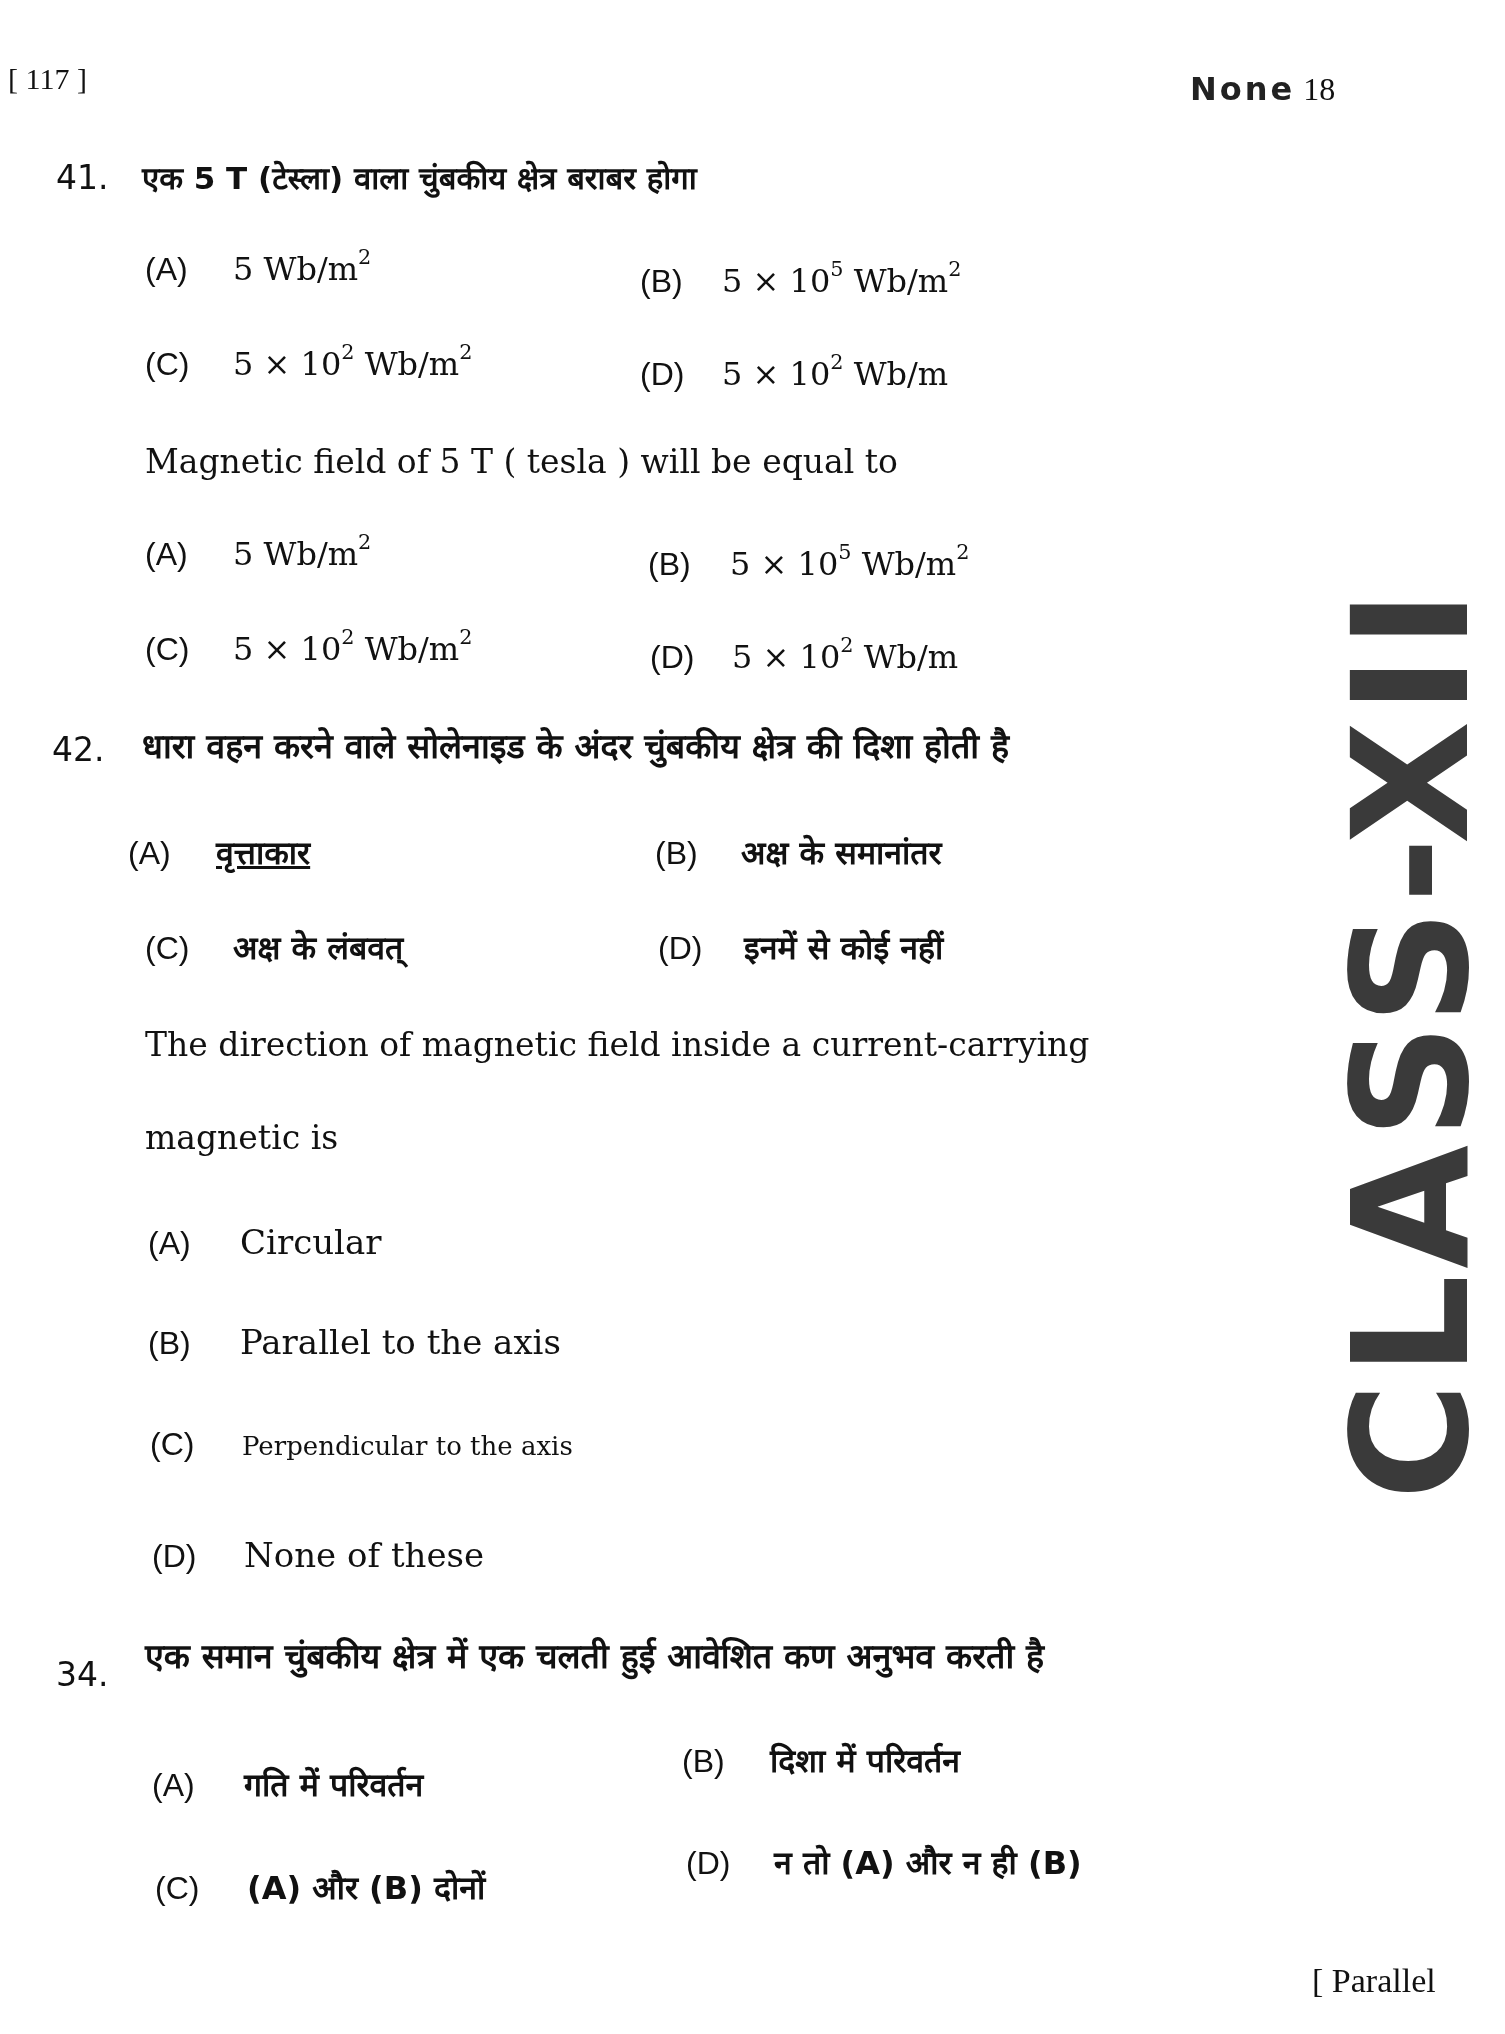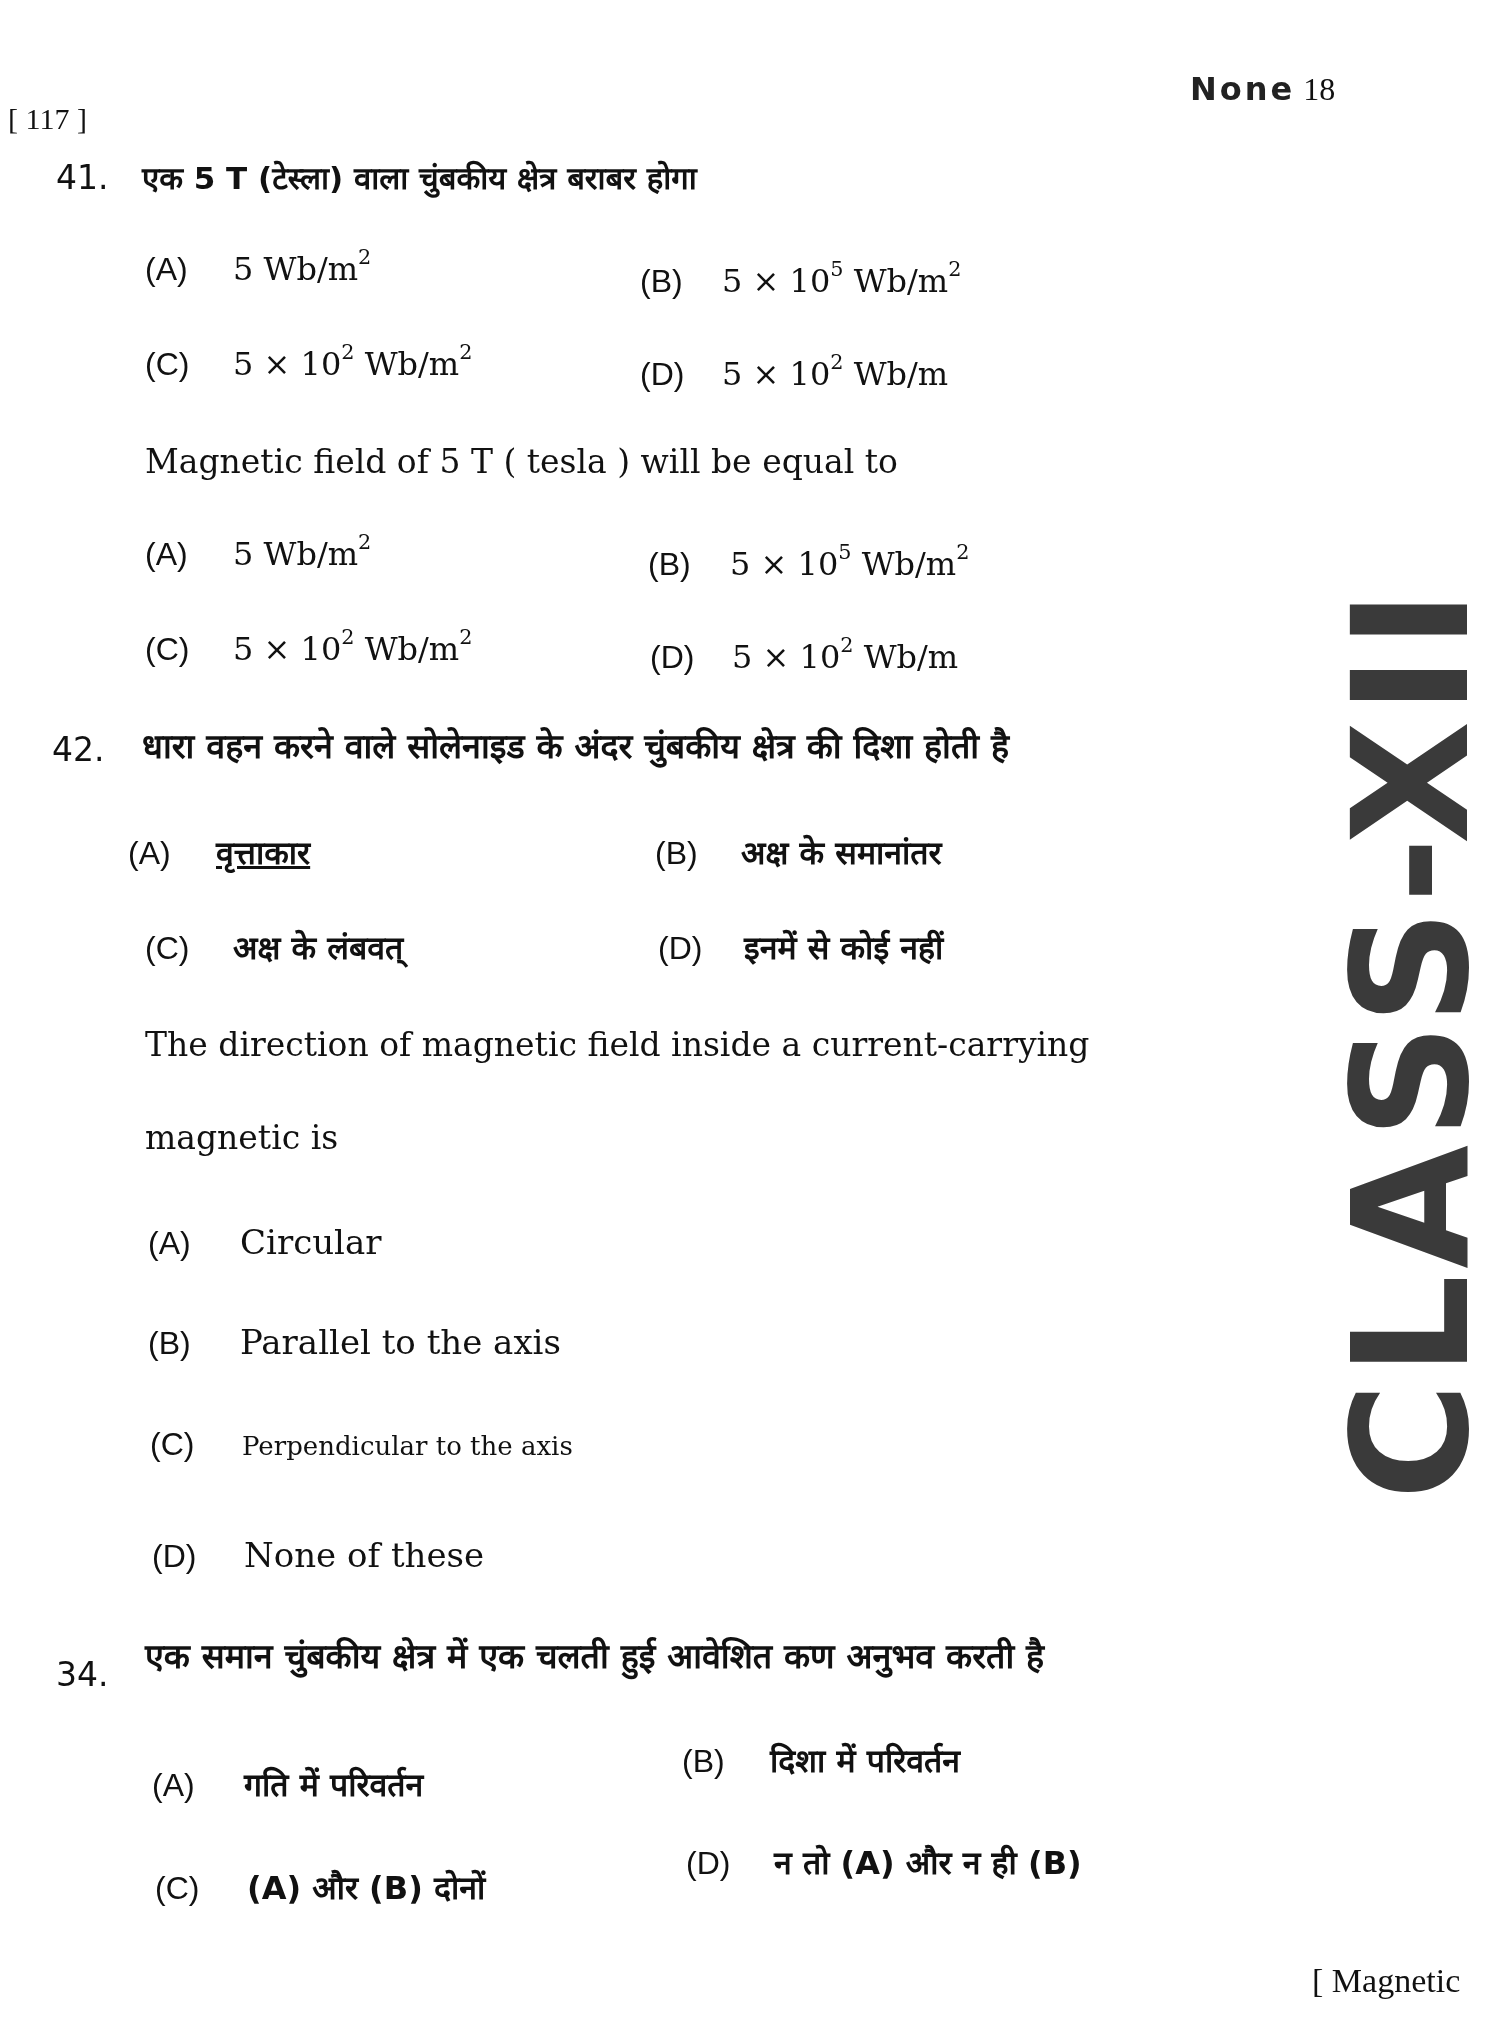--- a/index.html
+++ b/index.html
@@ -2,21 +2,21 @@
 <html><head>
 <meta charset="utf-8">
 <style>
   html, body { margin: 0; padding: 0; background: #ffffff; }
   body {
     width: 1505px; height: 2034px; position: relative; overflow: hidden;
     font-family: "DejaVu Serif", "Liberation Serif", serif;
     color: #111111;
   }
   .abs { position: absolute; white-space: nowrap; }
-  .pagecode { left: 8px; top: 62px; font-size: 30px; font-family: "Liberation Serif", serif; margin-top: 40px; }
+  .pagecode { left: 8px; top: 62px; font-size: 30px; font-family: "Liberation Serif", serif; }
   .pagehdr { left: 1190px; top: 70px; font-size: 32px; font-family: "Liberation Serif", serif; }
   .pagehdr .pword { font-family: "DejaVu Sans", sans-serif; font-weight: bold; letter-spacing: 3px; color: #222; }
   .qnum { font-size: 33px; font-family: "DejaVu Sans", sans-serif; }
   .qhi { font-size: 34px; font-family: "DejaVu Sans", sans-serif; font-weight: bold; }
   .qen { font-size: 33px; font-family: "DejaVu Serif", serif; }
   .opt { font-size: 32px; }
   .opt .lbl { font-family: "Liberation Sans", sans-serif; display: inline-block; width: 88px; }
   .opt .txt { font-family: "DejaVu Serif", serif; }
   .opt .txt.hi { font-family: "DejaVu Sans", sans-serif; font-weight: bold; }
   .opt .txt.en { font-family: "DejaVu Serif", serif; }
@@ -113,13 +113,13 @@
 <div class="abs opt" style="left:682px; top:1738px;">
   <span class="lbl" style="width:88px">(B)</span><span class="txt hi">दिशा में परिवर्तन</span>
 </div>
 <div class="abs opt" style="left:155px; top:1865px;">
   <span class="lbl" style="width:92px">(C)</span><span class="txt hi">(A) और (B) दोनों</span>
 </div>
 <div class="abs opt" style="left:686px; top:1840px;">
   <span class="lbl" style="width:88px">(D)</span><span class="txt hi">न तो (A) और न ही (B)</span>
 </div>
 
-<div class="abs continued">[ Magnetic</div>
+<div class="abs continued">[ Parallel</div>
 
 </body></html>

